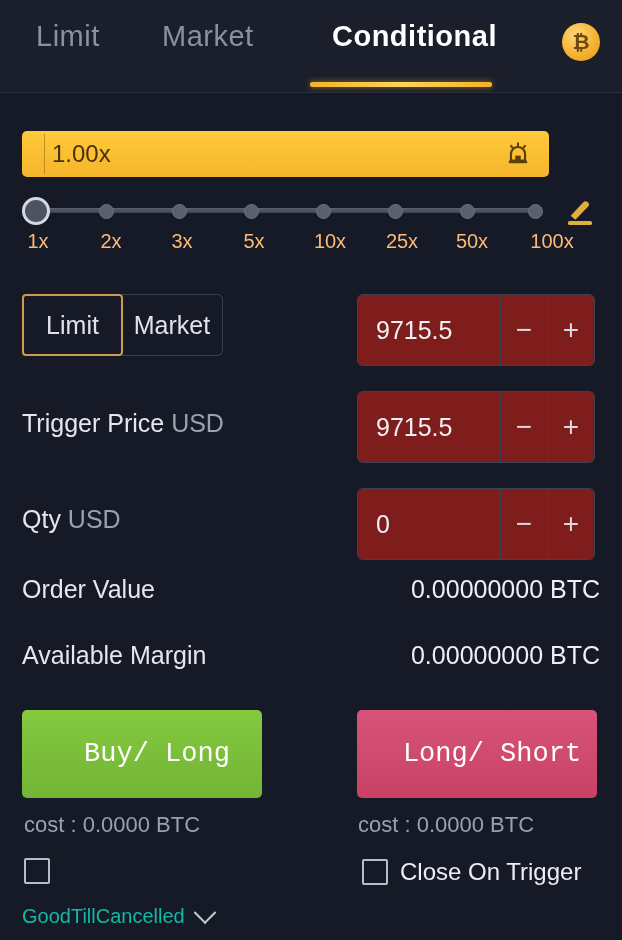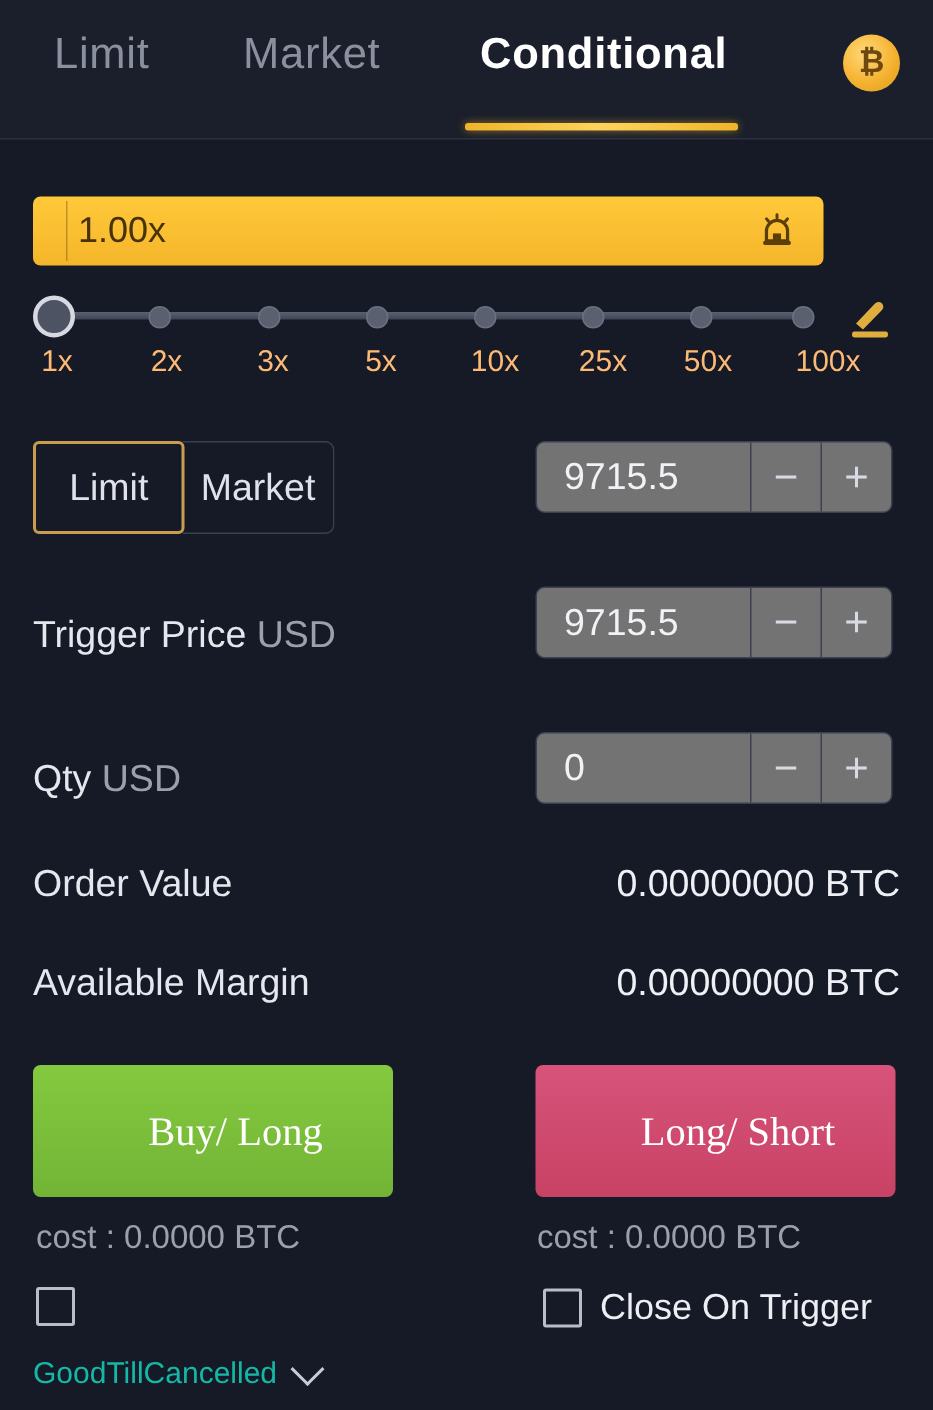--- a/index.html
+++ b/index.html
@@ -30,21 +30,21 @@
     top: 20px;
     font-size: 29px;
     letter-spacing: 0.5px;
     color: #8b90a0;
     cursor: pointer;
     white-space: nowrap;
   }
   .tab.t-limit { left: 36px; }
   .tab.t-market { left: 162px; }
   .tab.t-cond {
-    left: 320px;
+    left: 332px;
     color: #ffffff;
     font-weight: bold;
   }
   .tab-underline {
     position: absolute;
     left: 310px;
     top: 82px;
     width: 182px;
     height: 5px;
     background: linear-gradient(90deg, #f0b429 0%, #ffd35c 50%, #f0b429 100%);
@@ -212,27 +212,27 @@
     font-size: 25px;
     color: #e4e7ee;
     white-space: nowrap;
   }
   .field-label .unit { color: #9ba0ae; }
 
   .stepper {
     position: absolute;
     left: 357px;
     width: 238px;
-    height: 48px;
+    height: 72px;
     box-sizing: border-box;
     border: 1px solid #3b4151;
     border-radius: 6px;
     display: flex;
     align-items: stretch;
-    background: #737373;
+    background: #7f1d1d;
   }
   .stepper-input {
     flex: 1;
     display: flex;
     align-items: center;
     padding-left: 18px;
     font-size: 25px;
     color: #f0f2f6;
     cursor: text;
   }
@@ -270,21 +270,21 @@
     width: 240px;
     height: 88px;
     border-radius: 5px;
     display: flex;
     align-items: center;
     justify-content: center;
     font-size: 27px;
     color: #ffffff;
     cursor: pointer;
     border: none;
-    font-family: Liberation Serif, serif;
+    font-family: Liberation Mono, monospace;
     padding-left: 36px;
   }
   .buy-btn {
     left: 22px;
     top: 710px;
     background: linear-gradient(180deg, #84c93f 0%, #73b436 100%);
   }
   .sell-btn {
     left: 357px;
     top: 710px;

